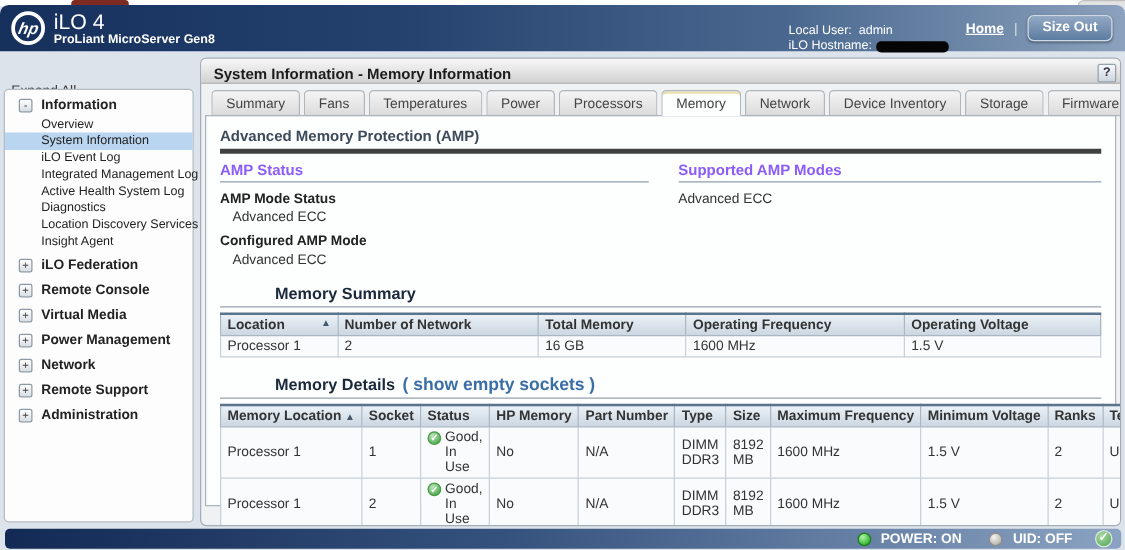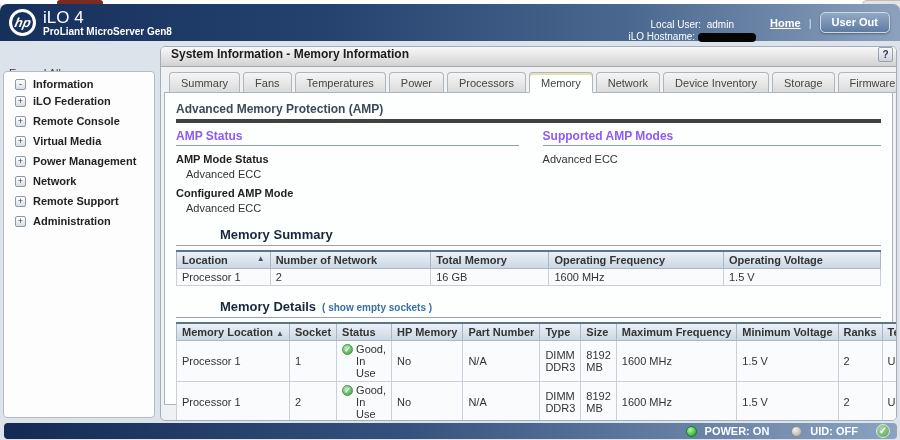--- a/index.html
+++ b/index.html
@@ -16,21 +16,21 @@
   .header { position:absolute; left:0; top:4px; width:900px; height:37px;
     background:linear-gradient(90deg,#16305c 0%, #24416e 35%, #4a688f 70%, #8ba1bd 100%);
     border-radius:7px 7px 0 0; display:flex; align-items:center; }
   .hp-logo { width:27px; height:27px; border-radius:50%; border:3px solid #ffffff; margin-left:9px;
     display:flex; align-items:center; justify-content:center; flex:none; }
   .hp-logo span { color:#fff; font-weight:bold; font-style:italic; font-size:13px; line-height:13px; transform:skewX(-12deg); }
   .brand { margin-left:7px; color:#fff; }
   .brand .product { font-size:17px; line-height:17px; font-weight:normal; }
   .brand .model { font-size:10px; line-height:11px; font-weight:bold; }
   .header-spacer { flex:1; }
-  .user-block { text-align:center; color:#fff; font-size:10px; line-height:12px; margin-right:14px;margin-top:17px; }
+  .user-block { text-align:left; color:#fff; font-size:10px; line-height:12px; margin-right:14px;margin-top:17px; }
   .user-block .row2 { display:flex; align-items:center; justify-content:flex-end; gap:3px; }
   .redaction { display:inline-block; width:58px; height:9px; background:#050505; border-radius:4px; }
   .home-link { color:#fff; font-size:11px; font-weight:bold; text-decoration:underline; margin-right:8px; cursor:pointer; }
   .pipe { color:#d7dfeb; font-size:11px; margin-right:8px; }
   .signout-btn { margin-right:10px; padding:3px 11px 4px; font-size:11px; font-weight:bold; color:#ffffff;
     background:linear-gradient(#93a9c4,#5d7ca1); border:1px solid #cfd9e6; border-radius:5px; cursor:pointer;
     box-shadow:0 1px 2px rgba(0,0,0,.35); }
 
   
   .expand-all { position:absolute; left:9px; top:67px; font-size:11px; color:#3b3b3b; cursor:pointer; }
@@ -44,21 +44,21 @@
   .tree-child.selected { background:#b9d5ef; }
   .tree-children { margin-bottom:4px; }
   .tree-section { margin-bottom:4px; }
   .tree-section .tree-row { margin-bottom:0; padding-top:2px; padding-bottom:2px; }
   .tree-section-label { font-size:11px; font-weight:bold; color:#222; cursor:pointer; white-space:nowrap; }
 
   
   .main-panel { position:absolute; left:160px; top:46px; width:737px; height:375px; background:#f0f1f3;
     border:1px solid #a3aeba; border-radius:5px; overflow:hidden; }
   .title-bar { height:20px; background:linear-gradient(#f8f8f8,#d2d2d2); border-bottom:1px solid #a8a8a8;
-    display:flex; align-items:flex-start; padding:0 3px 0 10px; }
+    display:flex; align-items:flex-end; padding:0 3px 0 10px; }
   .page-title { font-size:12px; font-weight:bold; color:#1c1c1c; flex:1; }
   .help-btn { width:15px; height:15px; border:1px solid #96a2ae; border-radius:2px;
     background:linear-gradient(#f7f9fb,#ccd4dc); font-size:10px; font-weight:bold; color:#334; text-align:center; line-height:13px; cursor:pointer; }
 
   .tabs { display:flex; padding:5px 0 0 8px; position:relative; z-index:2; margin-bottom:-1px; }
   .tab { font-size:11px; color:#444; padding:4px 11px 3px; margin-right:3px; white-space:nowrap;
     background:linear-gradient(#f5f5f5,#dbdbdb); border:1px solid #b0b6bd; border-bottom:1px solid #a9b4be;
     border-radius:4px 4px 0 0; cursor:pointer; }
   .tab.active { background:#fdfefe; border-bottom:1px solid #fdfefe; box-shadow:inset 0 2px 0 #e9dfae; }
 
@@ -67,21 +67,21 @@
   .amp-title { font-size:12px; font-weight:bold; color:#3c4a59; border-bottom:4px solid #404040; padding-bottom:3px; }
   .amp-cols { display:flex; margin-top:6px; }
   .amp-col-left { width:52%; padding-right:24px; }
   .amp-col-right { width:48%; }
   .amp-subhead { font-size:12px; font-weight:bold; color:#8b5cf6; border-bottom:1px solid #8fa0b0; padding-bottom:2px; }
   .amp-label { font-size:11px; font-weight:bold; color:#222; margin-top:7px; }
   .amp-value { font-size:11px; color:#333; margin-top:3px; padding-left:10px; }
 
   .section-head { margin-top:13px; border-bottom:1px solid #98a2ac; padding-bottom:3px; display:flex; align-items:baseline; gap:6px; }
   .section-title { font-size:13px; font-weight:bold; color:#19283b;padding-left:44px; }
-  .show-sockets-link { font-size:10px; font-weight:bold; color:#3a6ea5; cursor:pointer; }
+  .show-sockets-link { font-size:14px; font-weight:bold; color:#3a6ea5; cursor:pointer; }
 
   table.tbl { width:100%; border-collapse:collapse; margin-top:4px; border:1px solid #b4bfca; border-top:2px solid #5a748e; }
   table.tbl th { background:linear-gradient(#ebf1f6,#cbd7e2); border:1px solid #aab7c3; font-size:11px; font-weight:bold;
     color:#333; text-align:left; padding:2px 5px; white-space:nowrap; }
   table.tbl td { background:#fafbfc; border:1px solid #c8d1d9; font-size:11px; color:#333; padding:2px 5px; vertical-align:middle; }
   .sort-float { float:right; font-size:8px; color:#44566a; margin-left:4px; }
   .sort-inline { font-size:8px; color:#44566a; margin-left:3px; }
 
   .status-cell { display:flex; align-items:flex-start; gap:3px; }
   .ok-badge { width:11px; height:11px; flex:none; margin-top:1px; border-radius:50%;
@@ -124,29 +124,39 @@
     <div class="header-spacer"></div>
     <div class="user-block">
       <div class="row1"><span>Local User:</span>&nbsp;&nbsp;<span>admin</span></div>
       <div class="row2">
           <span>iLO Hostname:</span>
           <span class="redaction"></span>
         </div>
     </div>
     <span class="home-link">Home</span>
     <span class="pipe">|</span>
-    <button class="signout-btn">User Out</button>
+    <button class="signout-btn">Size Out</button>
   </div>
 
   <span class="expand-all">Expand All</span>
 
   <div class="sidebar">
     <div class="tree-row">
       <span class="toggle-btn">-</span>
       <span class="tree-root-label">Information</span>
+    </div>
+    <div class="tree-children">
+      <div class="tree-child">Overview</div>
+      <div class="tree-child selected">System Information</div>
+      <div class="tree-child">iLO Event Log</div>
+      <div class="tree-child">Integrated Management Log</div>
+      <div class="tree-child">Active Health System Log</div>
+      <div class="tree-child">Diagnostics</div>
+      <div class="tree-child">Location Discovery Services</div>
+      <div class="tree-child">Insight Agent</div>
     </div>
     <div class="tree-section">
       <div class="tree-row">
         <span class="toggle-btn">+</span>
         <span class="tree-section-label">iLO Federation</span>
       </div>
     </div>
     <div class="tree-section">
       <div class="tree-row">
         <span class="toggle-btn">+</span>

